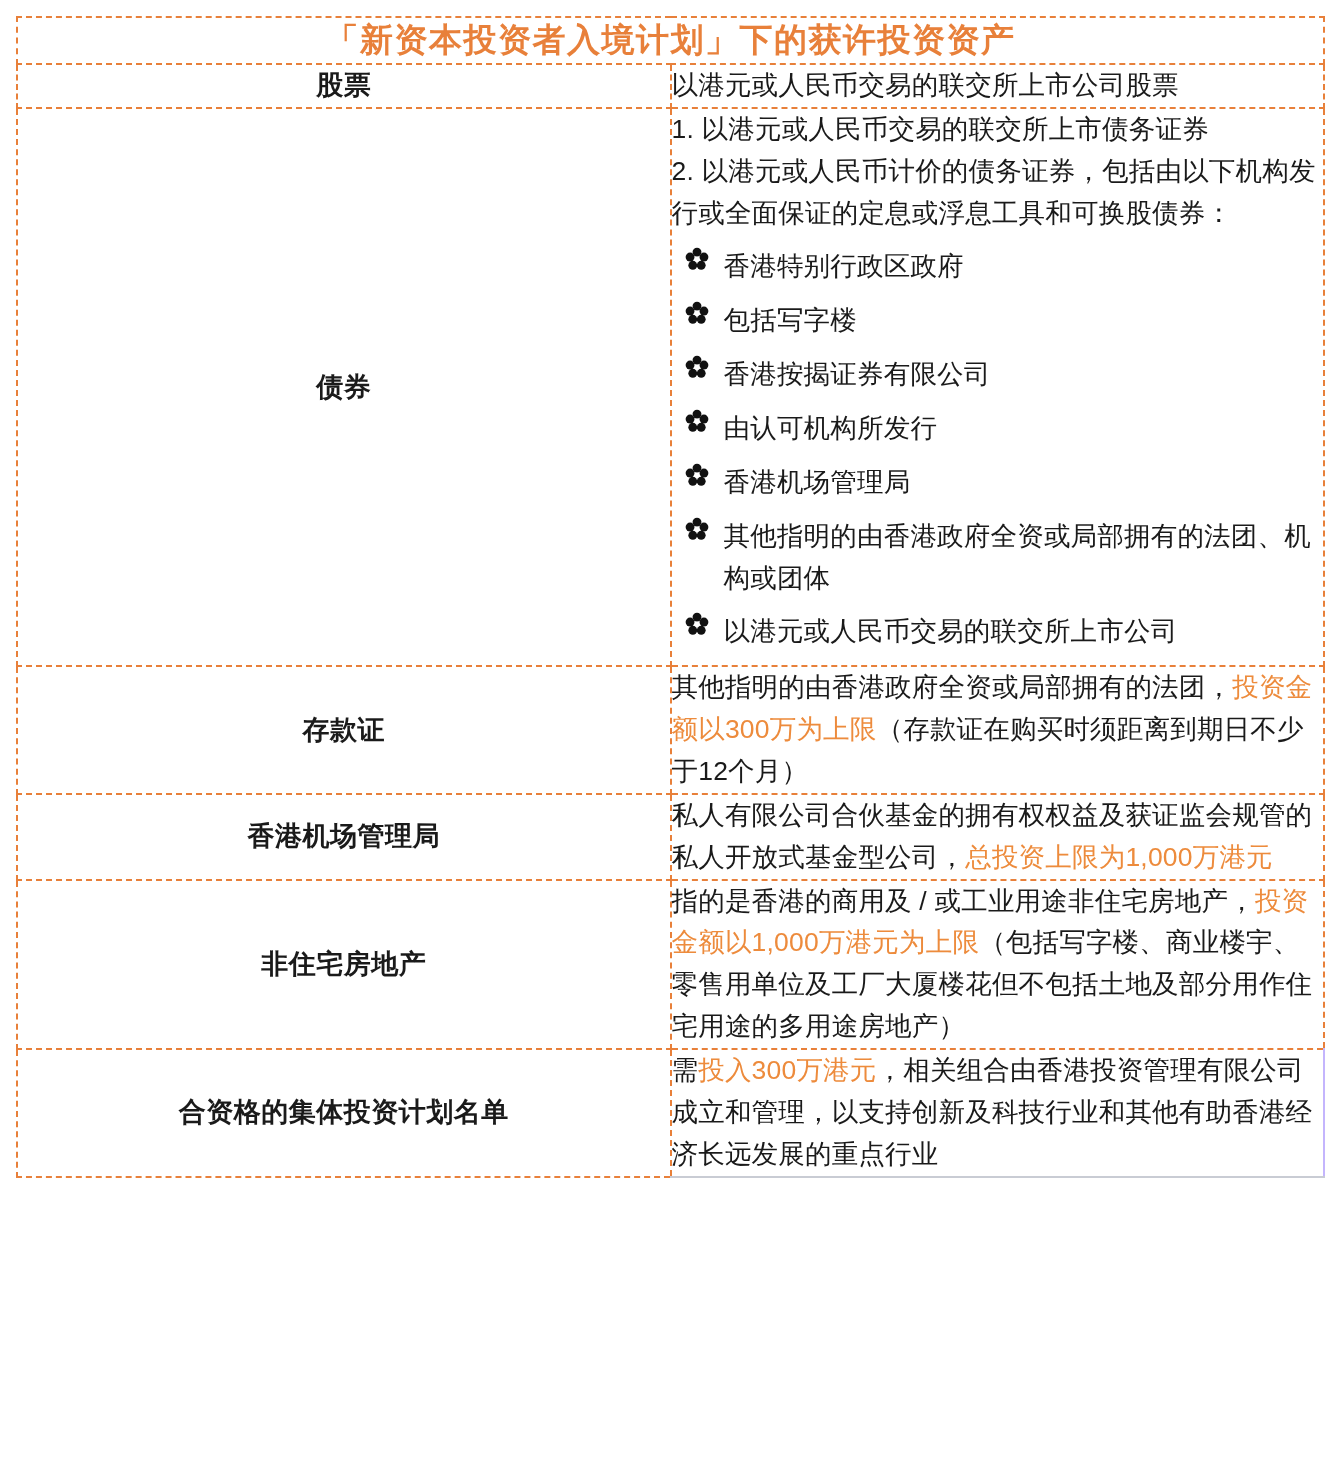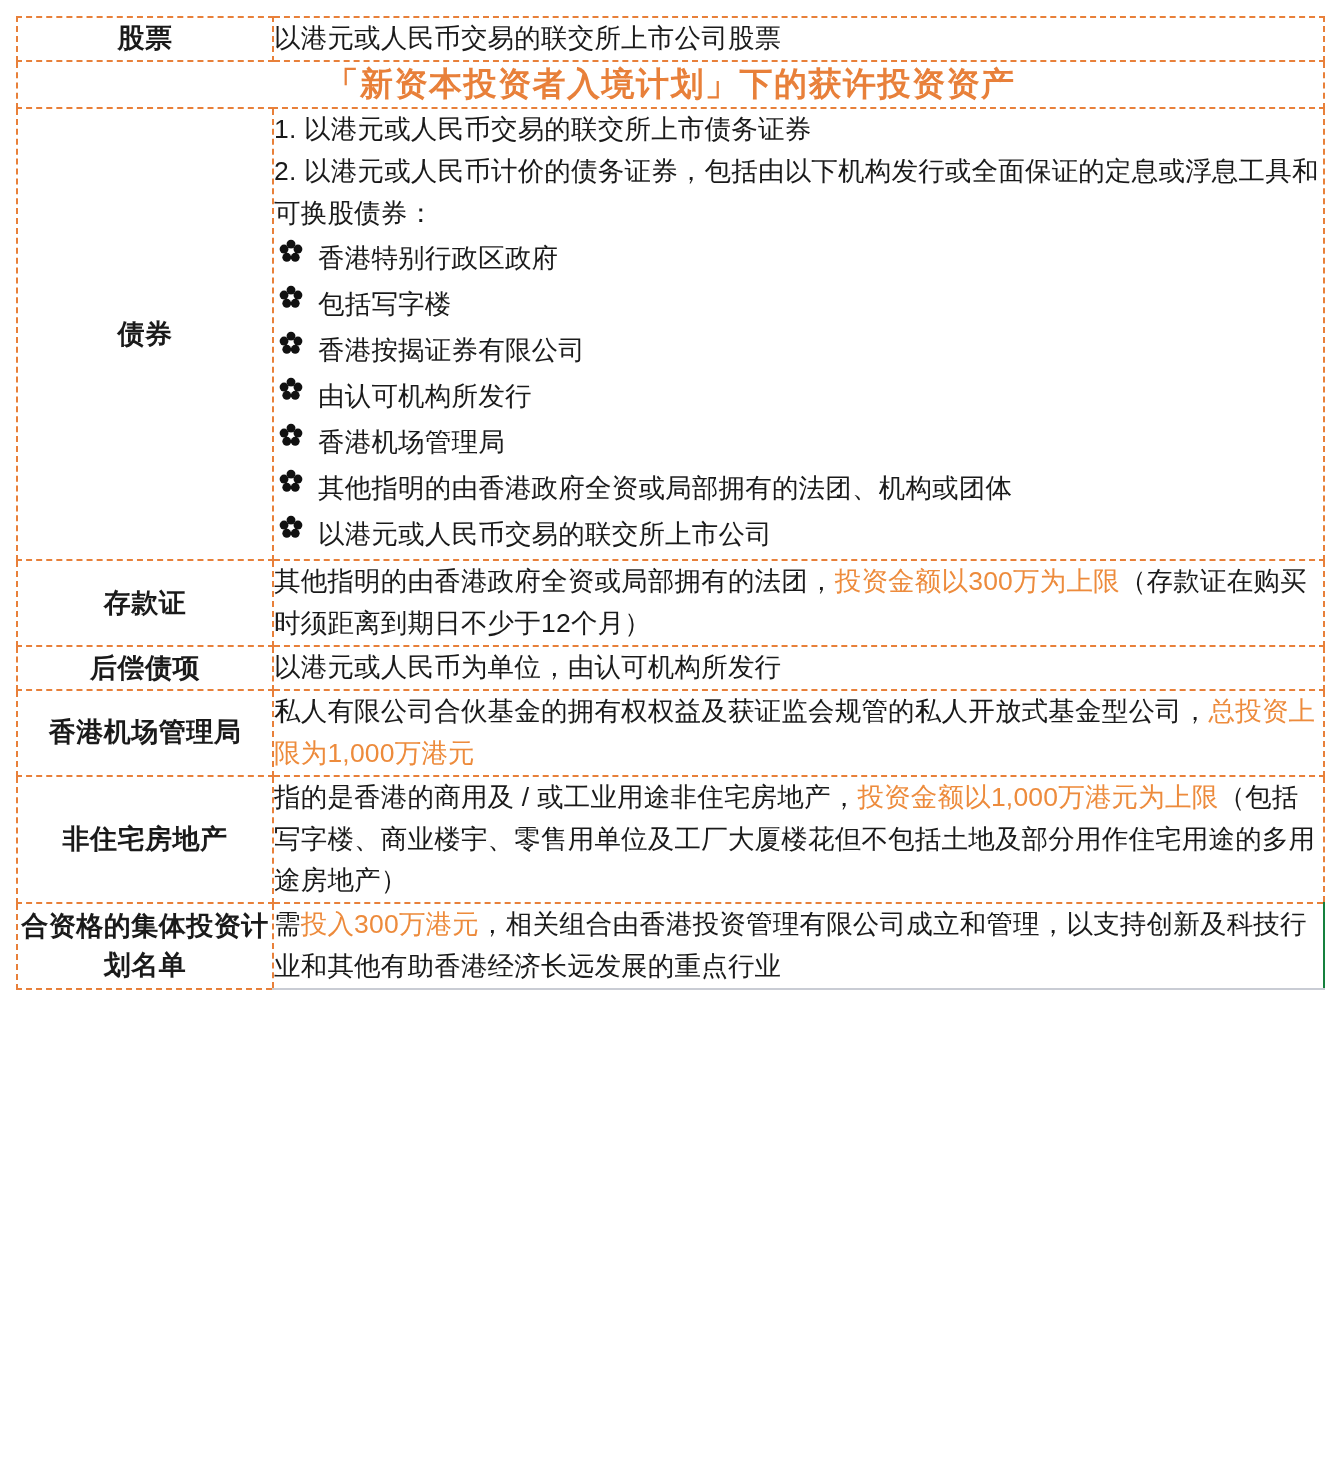--- a/index.html
+++ b/index.html
@@ -58,37 +58,37 @@
     text-align: center;
     font-weight: bold;
     font-size: 33px;
     color: #E8803A;
     padding: 26px 10px 28px 10px;
     letter-spacing: 1.5px;
   }
 
   
   tr.last-row td.content-cell {
-    border-right: 2px solid #15803d;
+    border-right: 2px solid #c4b5fd;
     border-bottom: 2px solid #c9ccd4;
   }
 
   .hl {
     color: #ED8B3C;
   }
 
   ul.flower-list {
     list-style: none;
     margin: 0;
     padding: 0;
   }
   ul.flower-list li {
     position: relative;
     padding-left: 40px;
-    margin: 4px;
+    margin: 12px;
   }
   .flower-bullet {
     position: absolute;
     left: 0;
     top: 0;
     width: 26px;
     height: 26px;
     display: inline-block;
   }
   .flower-bullet svg { display: block; }
@@ -96,28 +96,28 @@
   .para { display: block; }
   .tall-row td.label-cell { padding: 10px; }
 </style>
 </head>
 <body>
 
 <div id="table-wrap">
   <table class="asset-table">
     <tbody id="table-body">
       <tr>
-          <td class="label-cell">股票</td>
-          <td class="content-cell">
-            <div class="para"><span>以港元或人民币交易的联交所上市公司股票</span></div>
-          </td>
-        </tr>
-    <tr>
         <td class="title-cell" colspan="2">「新资本投资者入境计划」下的获许投资资产</td>
       </tr>
+    <tr>
+          <td class="label-cell">股票</td>
+          <td class="content-cell">
+            <div class="para"><span>以港元或人民币交易的联交所上市公司股票</span></div>
+          </td>
+        </tr>
         <tr class="tall-row">
           <td class="label-cell">债券</td>
           <td class="content-cell">
             <div class="para"><span>1. 以港元或人民币交易的联交所上市债务证券</span></div>
             <div class="para"><span>2. 以港元或人民币计价的债务证券，包括由以下机构发行或全面保证的定息或浮息工具和可换股债券：</span></div>
             <ul class="flower-list">
               <li><span class="flower-bullet">
                   <svg viewBox="0 0 24 24" width="26" height="26" aria-hidden="true">
                     <circle cx="12" cy="5.6" r="4.1" fill="#111"></circle>
                     <circle cx="18.4" cy="10.2" r="4.1" fill="#111"></circle>
@@ -190,26 +190,20 @@
             </ul>
           </td>
         </tr>
         <tr>
           <td class="label-cell">存款证</td>
           <td class="content-cell">
             <div class="para"><span>其他指明的由香港政府全资或局部拥有的法团，</span><span class="hl">投资金额以300万为上限</span><span>（存款证在购买时须距离到期日不少于12个月）</span></div>
           </td>
         </tr>
         <tr>
-          <td class="label-cell">后偿债项</td>
-          <td class="content-cell">
-            <div class="para"><span>以港元或人民币为单位，由认可机构所发行</span></div>
-          </td>
-        </tr>
-        <tr>
           <td class="label-cell">香港机场管理局</td>
           <td class="content-cell">
             <div class="para"><span>私人有限公司合伙基金的拥有权权益及获证监会规管的私人开放式基金型公司，</span><span class="hl">总投资上限为1,000万港元</span></div>
           </td>
         </tr>
         <tr>
           <td class="label-cell">非住宅房地产</td>
           <td class="content-cell">
             <div class="para"><span>指的是香港的商用及 / 或工业用途非住宅房地产，</span><span class="hl">投资金额以1,000万港元为上限</span><span>（包括写字楼、商业楼宇、零售用单位及工厂大厦楼花但不包括土地及部分用作住宅用途的多用途房地产）</span></div>
           </td>

